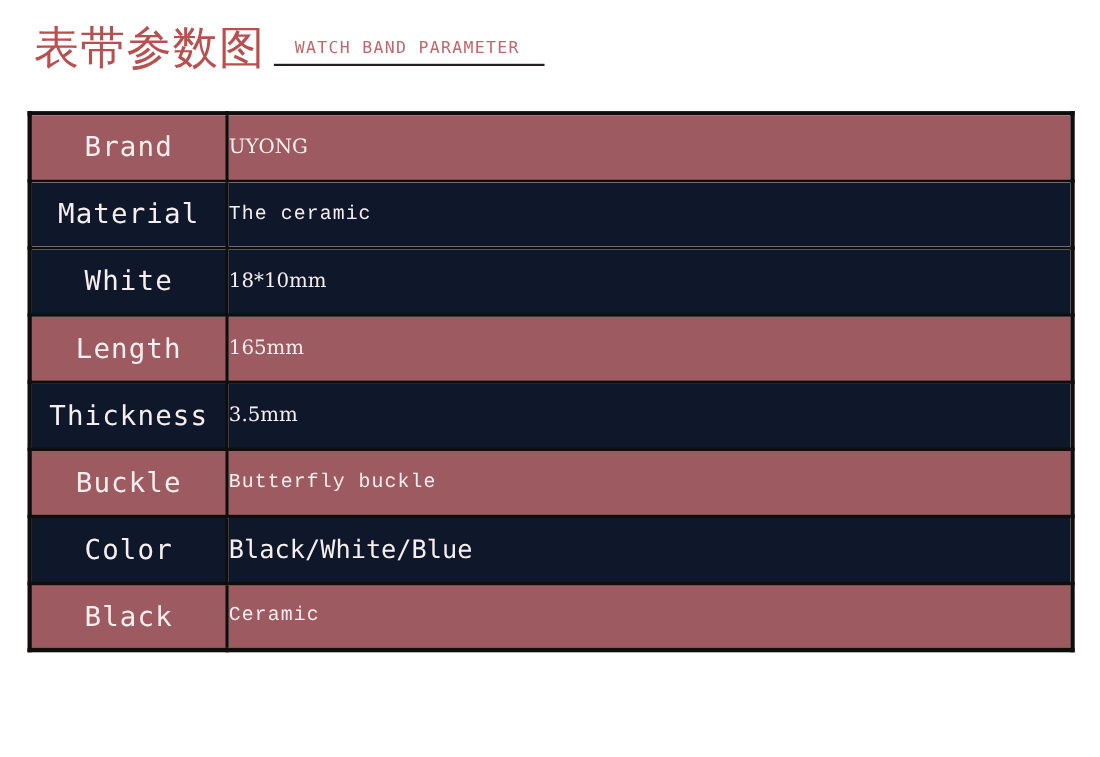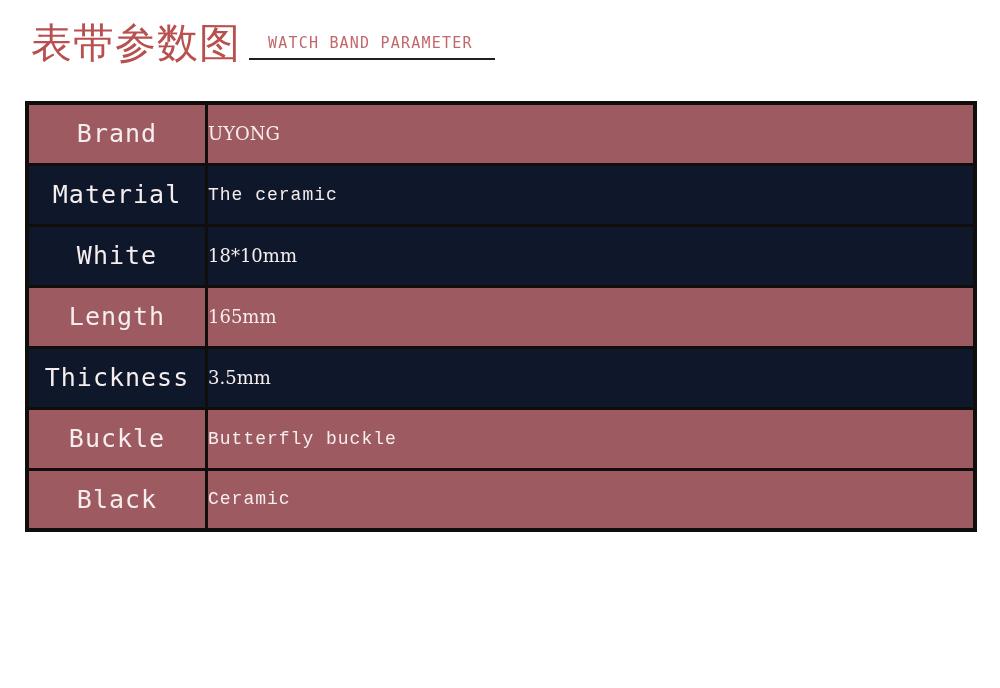--- a/index.html
+++ b/index.html
@@ -130,18 +130,22 @@
       <td class="val serif">165mm</td>
     </tr>
     <tr class="shade-b">
       <td class="lbl">Thickness</td>
       <td class="val serif">3.5mm</td>
     </tr>
     <tr class="shade-a">
       <td class="lbl">Buckle</td>
       <td class="val mono">Butterfly buckle</td>
     </tr>
+    <tr class="shade-b">
+      <td class="lbl">Color</td>
+      <td class="val mono-tight">Black/White/Blue</td>
+    </tr>
     <tr class="shade-a">
       <td class="lbl">Black</td>
       <td class="val mono">Ceramic</td>
     </tr>
   </tbody>
 </table>
 
 </body></html>

